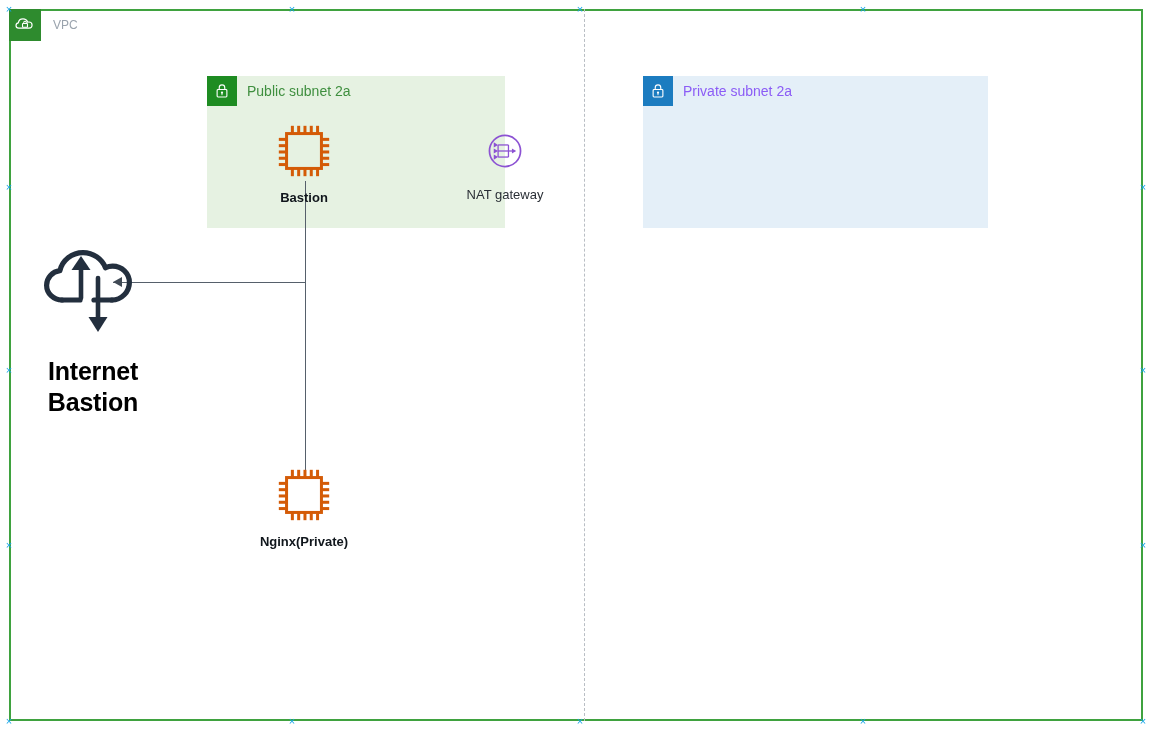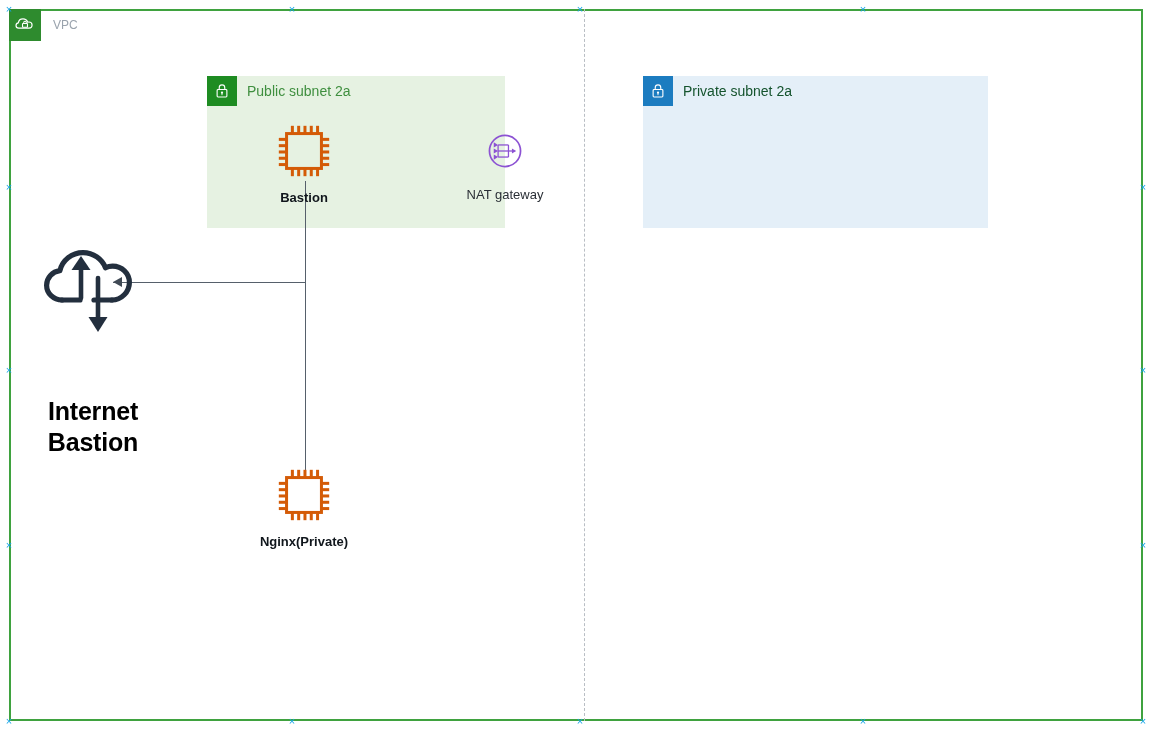--- a/index.html
+++ b/index.html
@@ -80,21 +80,21 @@
   }
   .subnet-icon.green { background: #1e8c22; }
   .subnet-icon.blue  { background: #1c7cc0; }
 
   .subnet-title {
     margin-left: 10px;
     font-size: 14px;
     white-space: nowrap;
   }
   .subnet-title.green { color: #3f8f3f; }
-  .subnet-title.blue  { color: #14532d; text-align: right; }
+  .subnet-title.blue  { color: #8b5cf6; text-align: right; }
 
   
   .node {
     position: absolute;
     display: flex;
     flex-direction: column;
     align-items: center;
   }
   .node-label {
     margin-top: 4px;
@@ -108,21 +108,20 @@
 
   
   .igw {
     position: absolute;
     left: 18px;
     top: 238px;
     width: 150px;
     display: flex;
     flex-direction: column;
     align-items: center;
-    gap: 40px;
   }
   .igw-text {
     margin-top: 14px;
     font-size: 25px;
     font-weight: bold;
     color: #000000;
     line-height: 1.22;
     text-align: center;
     letter-spacing: -0.2px;
   }

